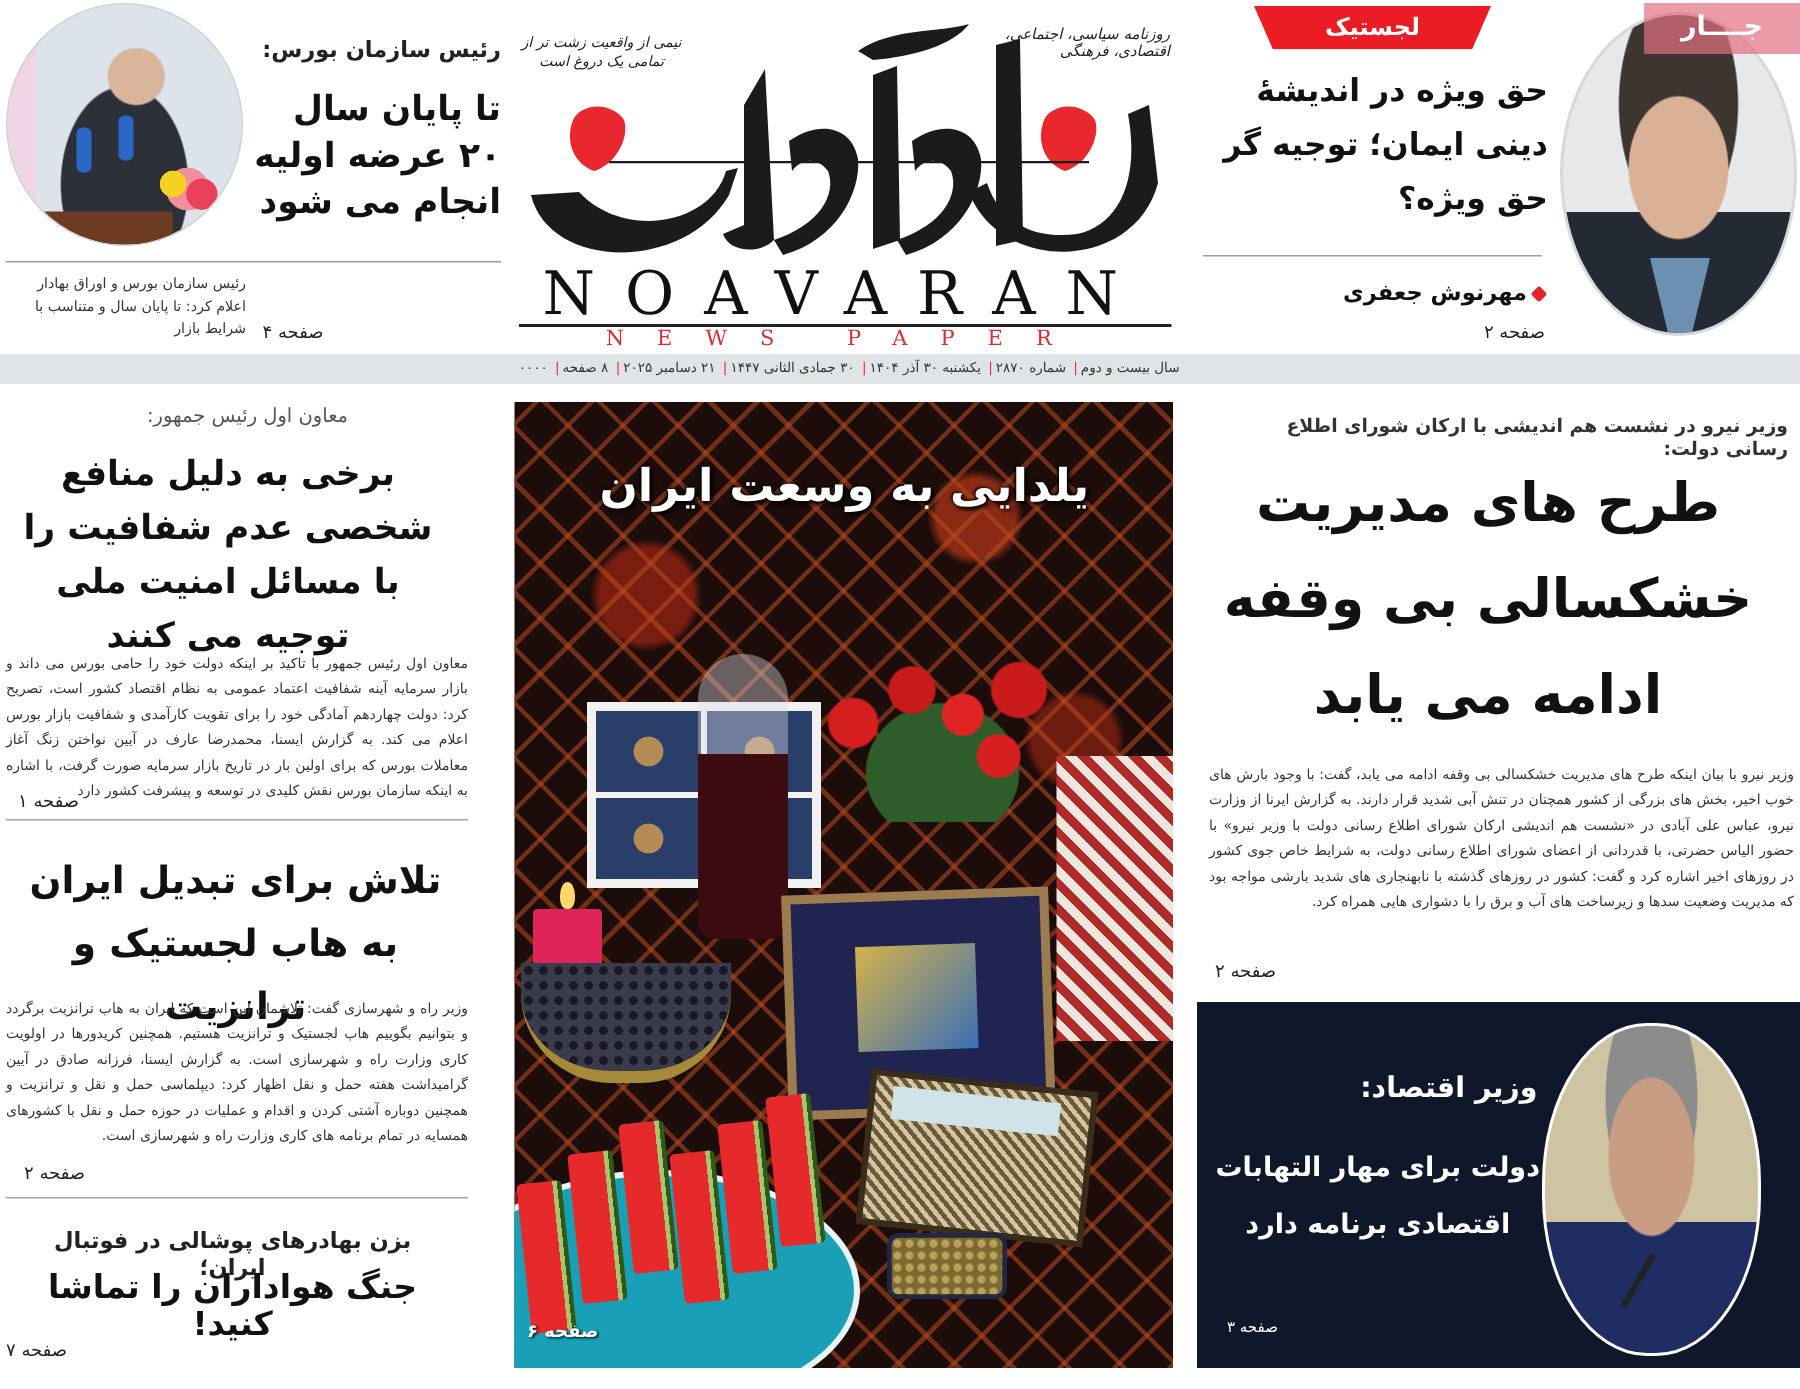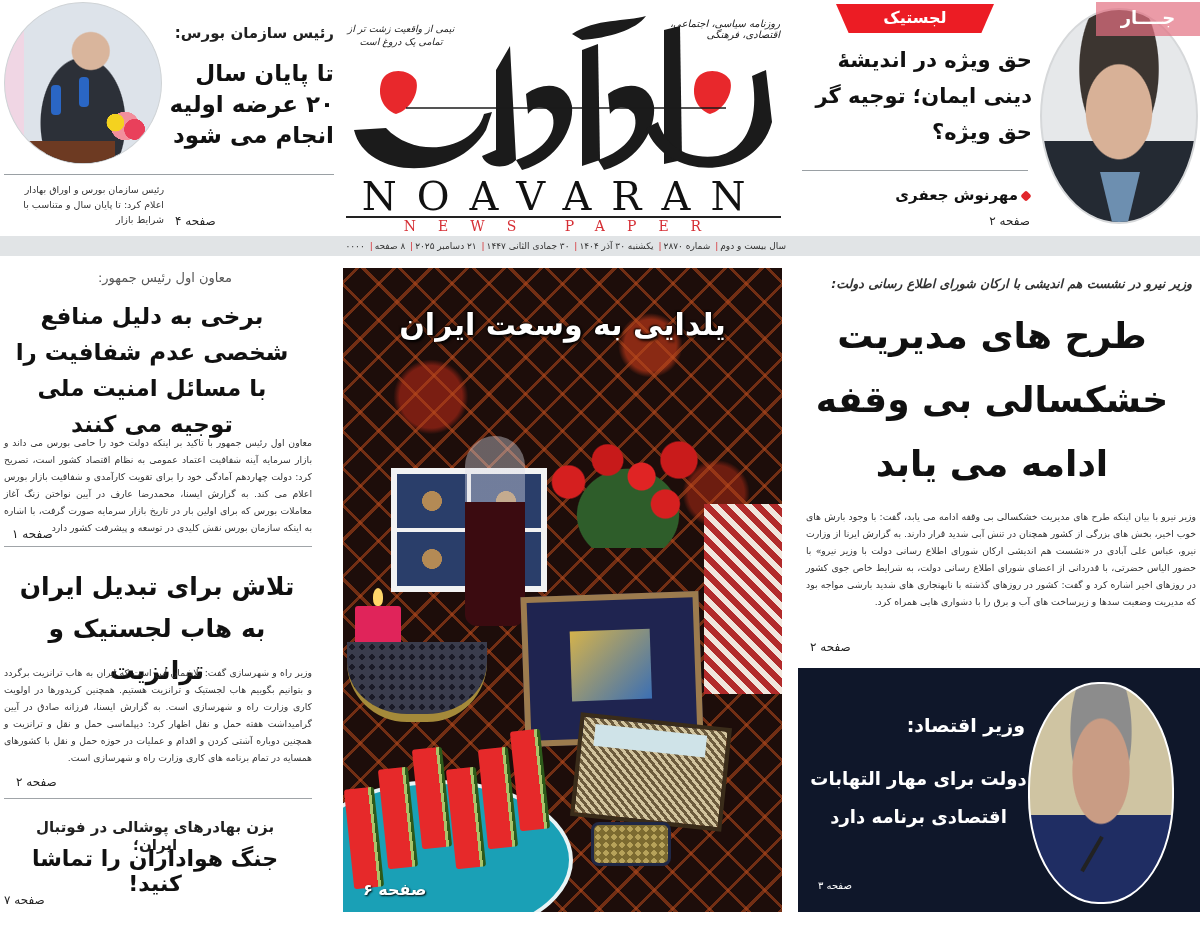--- a/index.html
+++ b/index.html
@@ -98,24 +98,24 @@
   .ctr-book { position: absolute; left: 180px; top: 326px; width: 178px; height: 150px; background: #1f2450; border: 6px solid #9c7b4e; transform: rotate(-2deg); }
   .ctr-book::after { content: ""; position: absolute; left: 42px; top: 30px; width: 80px; height: 70px; background: linear-gradient(135deg, #d4b24c, #3b6fb4); }
   .ctr-tea { position: absolute; right: 0; top: 236px; width: 78px; height: 190px; background: repeating-linear-gradient(45deg, #b22b2b 0 6px, #f1e6dd 6px 12px); }
   .ctr-grapes { position: absolute; left: 4px; top: 374px; width: 140px; height: 80px; border-radius: 0 0 60px 60px;
     background: radial-gradient(circle, #1a1a26 0 40%, #3a3c4c 41% 100%); background-size: 10px 10px; border-bottom: 8px solid #a58a3a; }
   .ctr-box { position: absolute; left: 232px; top: 452px; width: 152px; height: 104px; background: repeating-linear-gradient(45deg, #6b5a3c 0 3px, #d2c49e 3px 6px); transform: rotate(6deg); border: 4px solid #3a2c1a; }
   .ctr-box::after { content: ""; position: absolute; left: 12px; top: 6px; width: 112px; height: 22px; background: #cfe3e8; }
   .ctr-plate { position: absolute; left: -40px; top: 512px; width: 270px; height: 160px; border-radius: 50%; background: #1aa0b6; border: 4px solid #e8f4f6; }
   .ctr-melon { position: absolute; width: 30px; height: 100px; background: linear-gradient(90deg, #e6292a 0 80%, #a9c46a 80% 90%, #2d5a1a 90%); transform: rotate(-6deg); border-radius: 3px; }
   .ctr-nuts { position: absolute; left: 248px; top: 554px; width: 80px; height: 44px; border-radius: 8px; background: radial-gradient(circle, #b7a25a 0 45%, #7c6a30 46%); background-size: 8px 8px; border: 3px solid #202846; }
-  .ctr-page { position: absolute; left: 20px; top: 612px; color: #fff; font-size: 16px; font-weight: bold; text-shadow: 1px 1px 2px #000; }
-
-  
-  .rc-kicker { left: 820px; top: 276px; width: 372px; text-align: right; font-size: 12.5px; font-weight: bold; color: #333; font-style: italic; }
+  .ctr-page { position: absolute; left: 8px; top: 612px; color: #fff; font-size: 12px; font-weight: bold; text-shadow: 1px 1px 2px #000; }
+
+  
+  .rc-kicker { left: 820px; top: 276px; width: 372px; text-align: right; font-size: 12.5px; font-weight: bold; color: #333; }
   .rc-head { left: 806px; top: 304px; width: 372px; text-align: center; font-size: 36px; font-weight: bold; line-height: 64px; color: #111; }
   .rc-body { left: 806px; top: 508px; width: 390px; text-align: justify; text-align-last: right; font-size: 9.3px; line-height: 17px; color: #333; }
   .rc-page { left: 810px; top: 640px; font-size: 12px; color: #222; }
 
   
   .redbox { left: 798px; top: 668px; width: 471px; height: 244px; background: #0f172a; }
   .rb-kicker { position: absolute; left: 0; top: 46px; width: 245px; text-align: right; padding-right: 18px; color: #fff; font-size: 19px; font-weight: bold; }
   .rb-head { position: absolute; left: 8px; top: 92px; width: 225px; text-align: center; color: #fff; font-size: 18px; font-weight: bold; line-height: 38px; }
   .rb-page { position: absolute; left: 20px; top: 212px; color: #fff; font-size: 10px; }
   .rb-photo { position: absolute; left: 230px; top: 14px; width: 146px; height: 222px; border-radius: 48%; overflow: hidden; border: 2px solid #fff;

